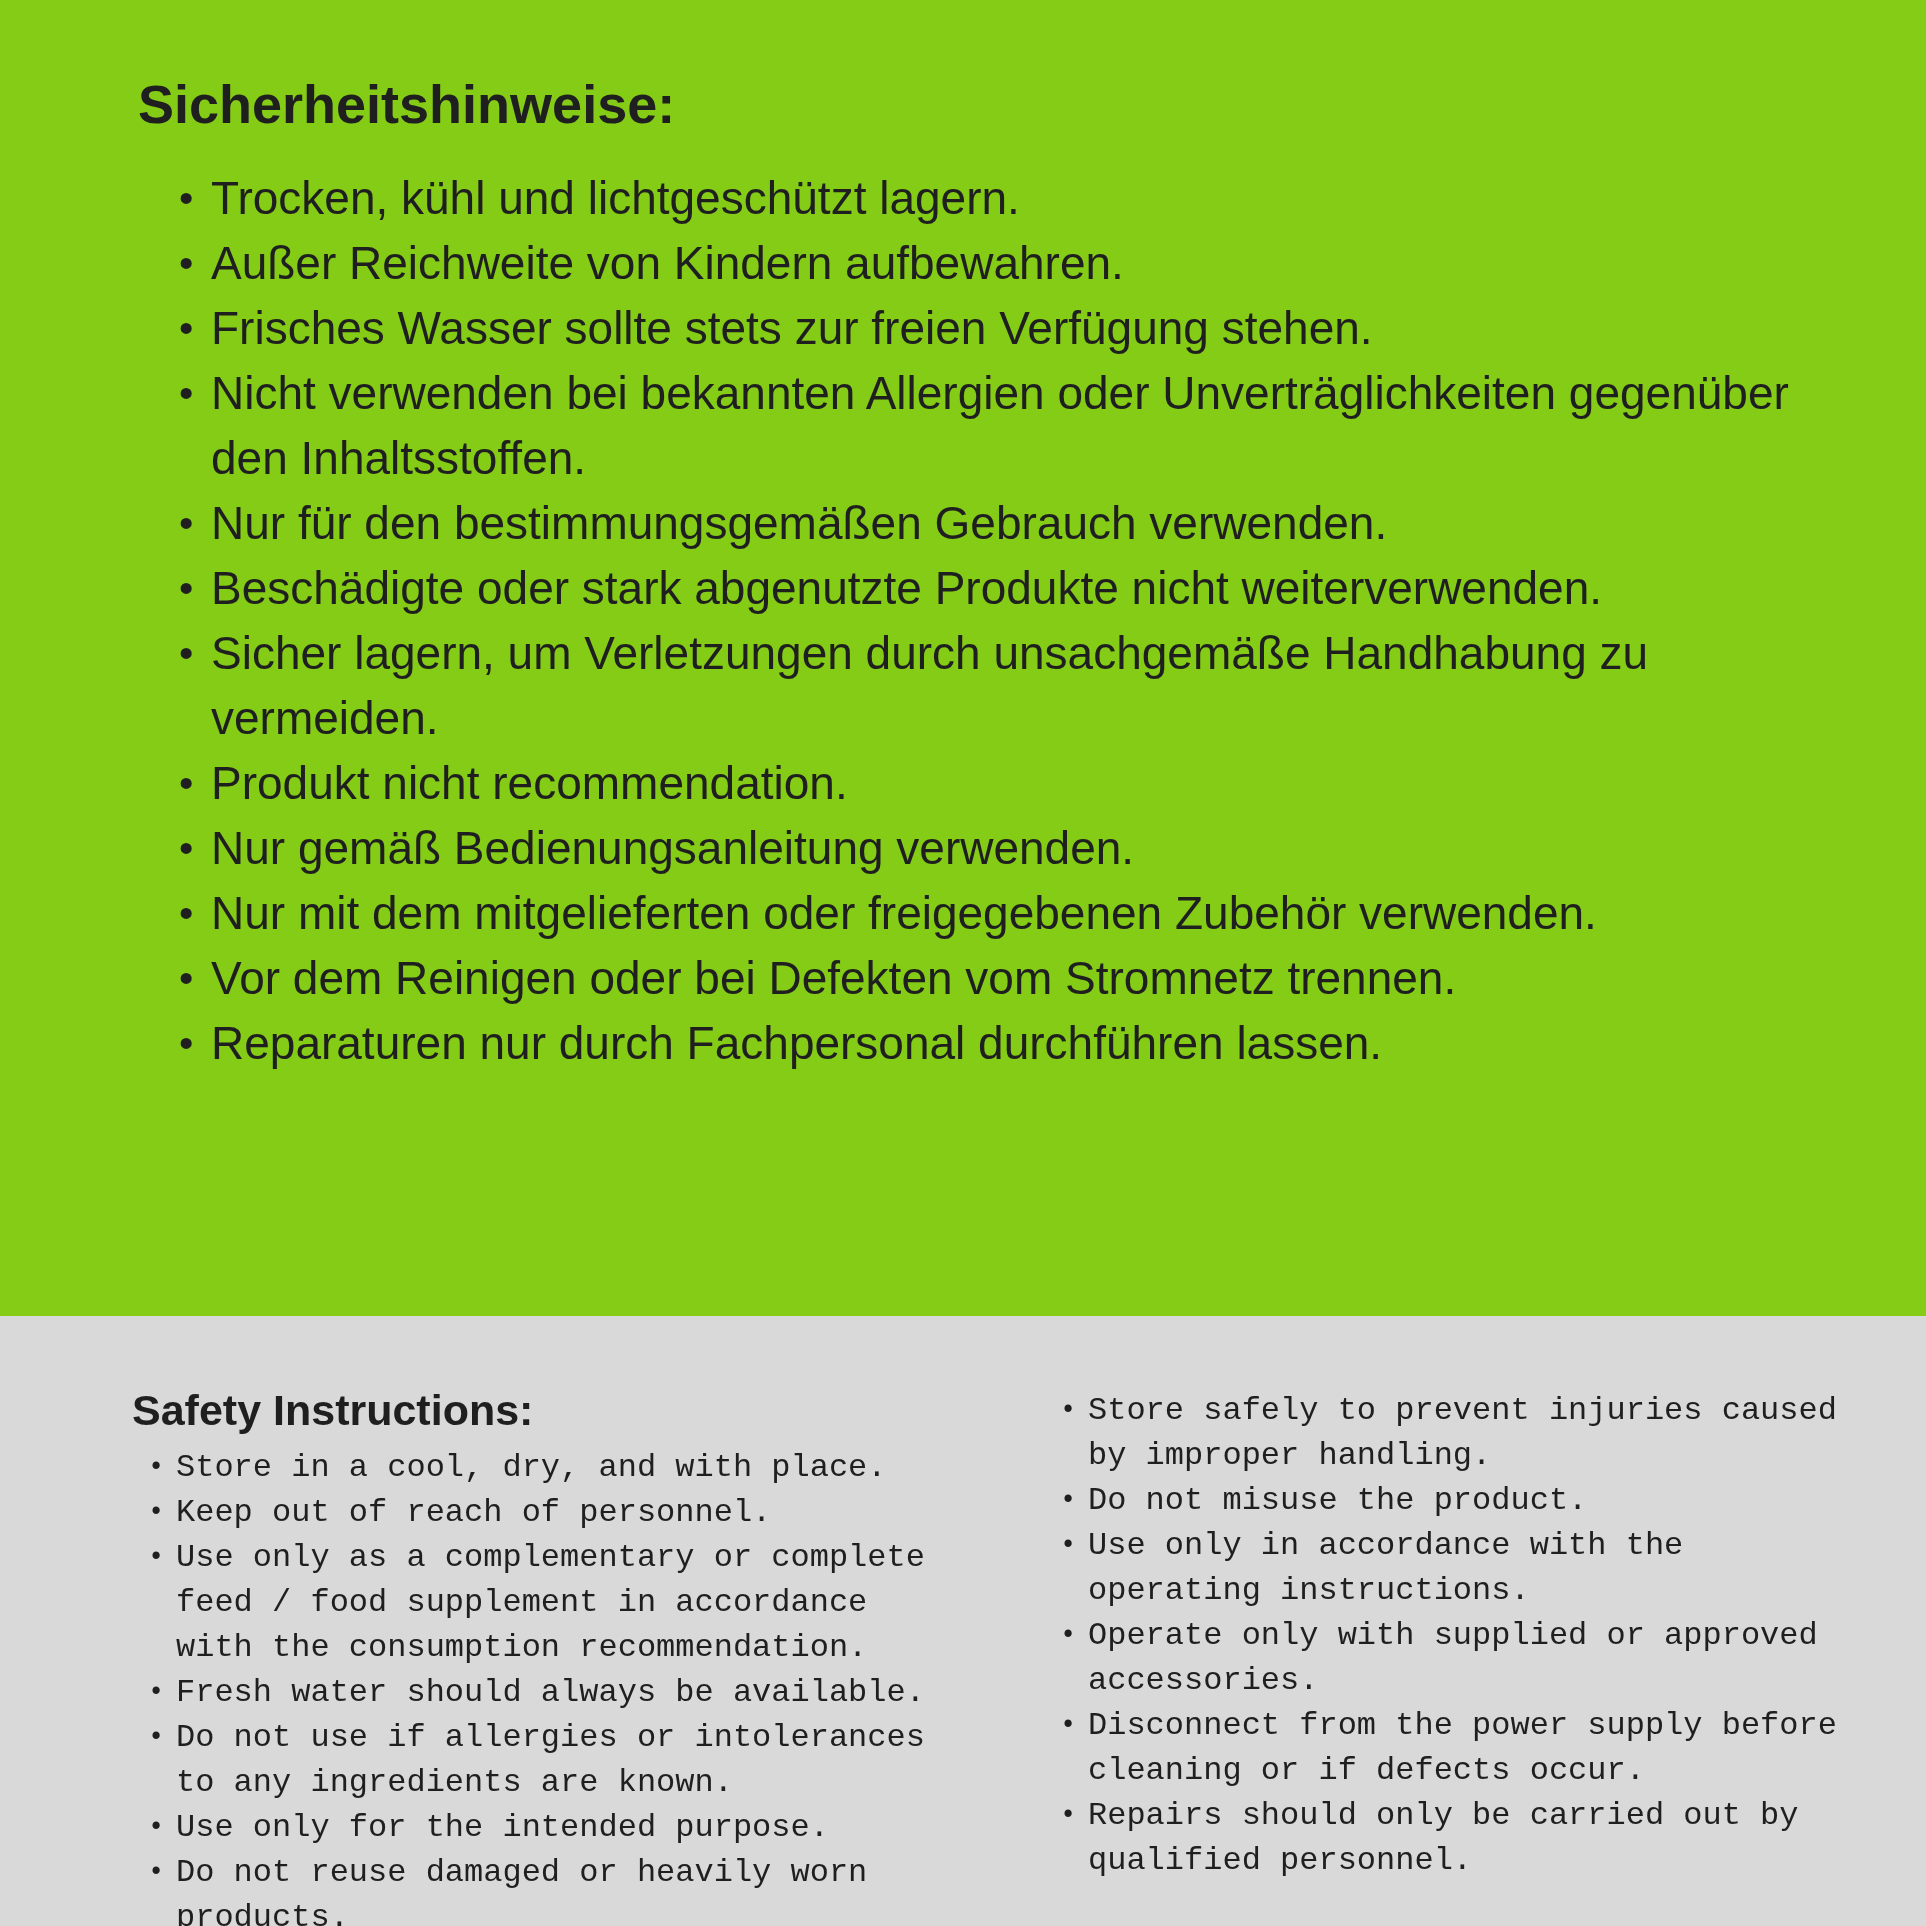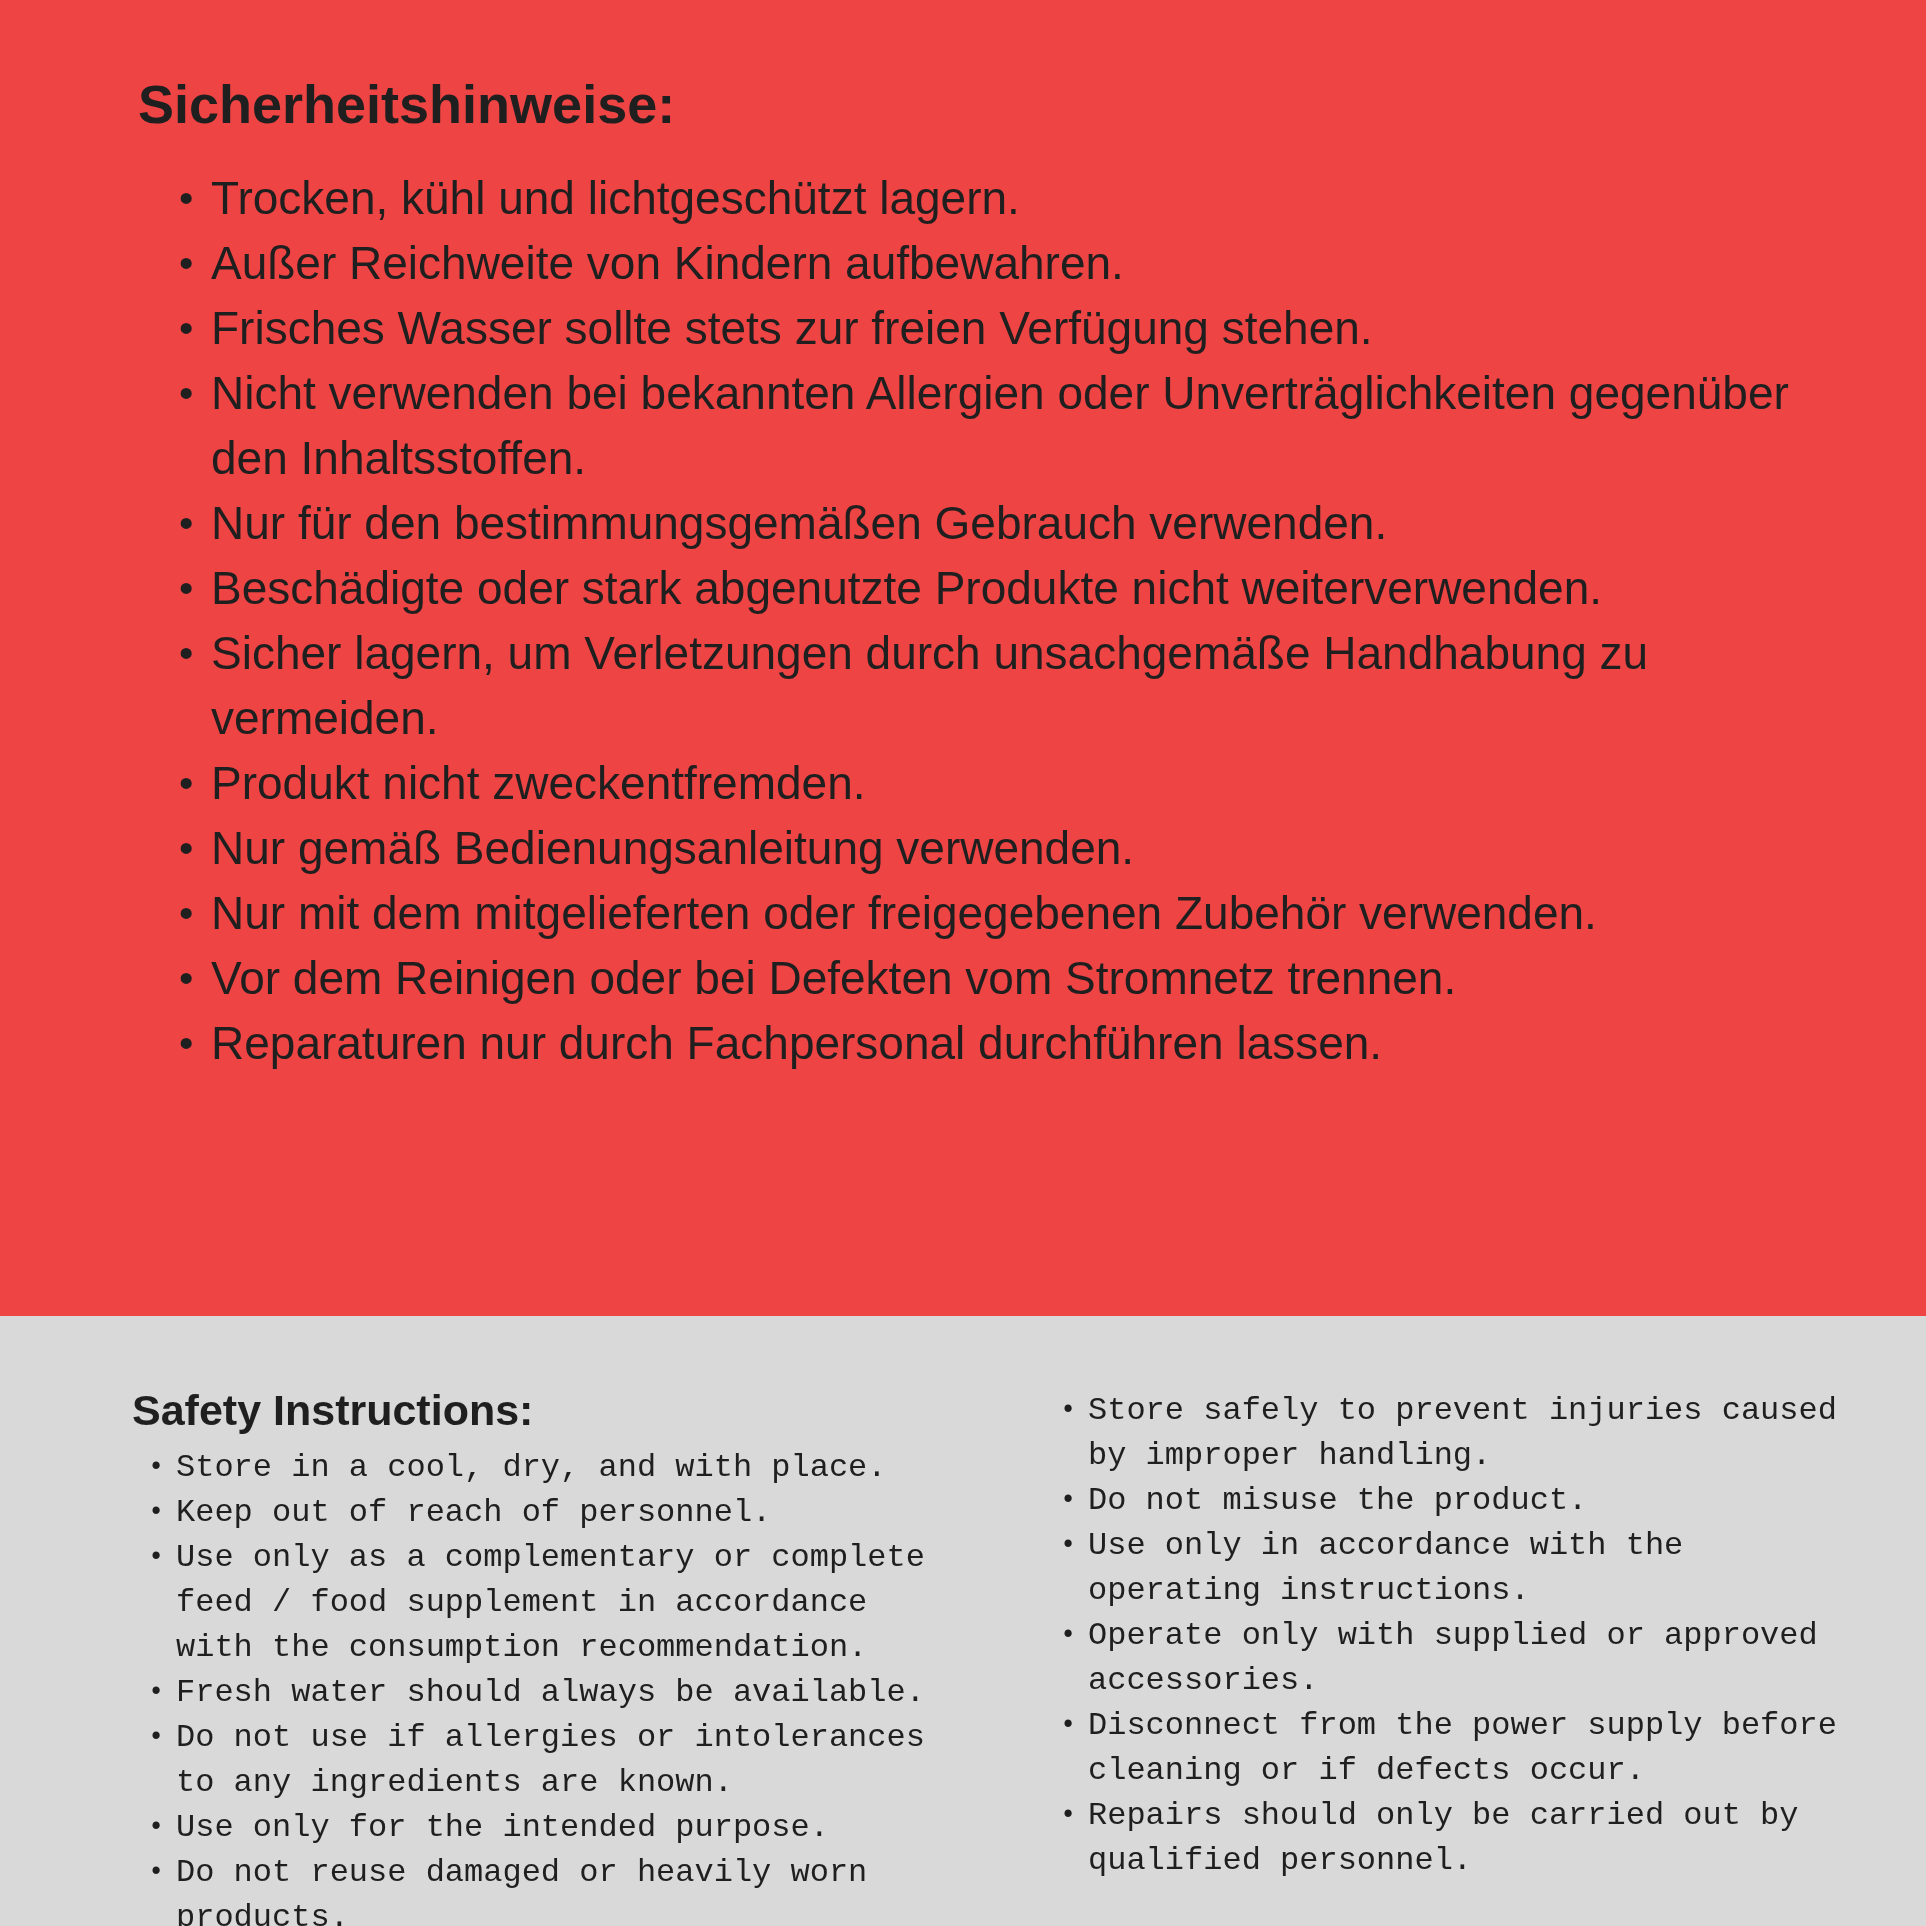--- a/index.html
+++ b/index.html
@@ -12,21 +12,21 @@
     position: relative;
     overflow: hidden;
   }
 
   
   .de-section {
     position: absolute;
     top: 0; left: 0;
     width: 1926px;
     height: 1316px;
-    background: #ef4444;
+    background: #84cc16;
     box-sizing: border-box;
     padding: 72px 83px 4px 138px;
   }
   .de-title {
     margin: 0 0 29.5px 0;
     font-size: 54px;
     line-height: 1.2;
     font-weight: 700;
   }
   .de-list {
@@ -91,21 +91,21 @@
 <section class="de-section">
   <h1 class="de-title">Sicherheitshinweise:</h1>
   <ul class="de-list">
     <li>Trocken, kühl und lichtgeschützt lagern.</li>
     <li>Außer Reichweite von Kindern aufbewahren.</li>
     <li>Frisches Wasser sollte stets zur freien Verfügung stehen.</li>
     <li>Nicht verwenden bei bekannten Allergien oder Unverträglichkeiten gegenüber den Inhaltsstoffen.</li>
     <li>Nur für den bestimmungsgemäßen Gebrauch verwenden.</li>
     <li>Beschädigte oder stark abgenutzte Produkte nicht weiterverwenden.</li>
     <li>Sicher lagern, um Verletzungen durch unsachgemäße Handhabung zu vermeiden.</li>
-    <li>Produkt nicht zweckentfremden.</li>
+    <li>Produkt nicht recommendation.</li>
     <li>Nur gemäß Bedienungsanleitung verwenden.</li>
     <li>Nur mit dem mitgelieferten oder freigegebenen Zubehör verwenden.</li>
     <li>Vor dem Reinigen oder bei Defekten vom Stromnetz trennen.</li>
     <li>Reparaturen nur durch Fachpersonal durchführen lassen.</li>
   </ul>
 </section>
 
 <section class="en-section">
   <div class="en-col-left">
     <h2 class="en-title">Safety Instructions:</h2>

